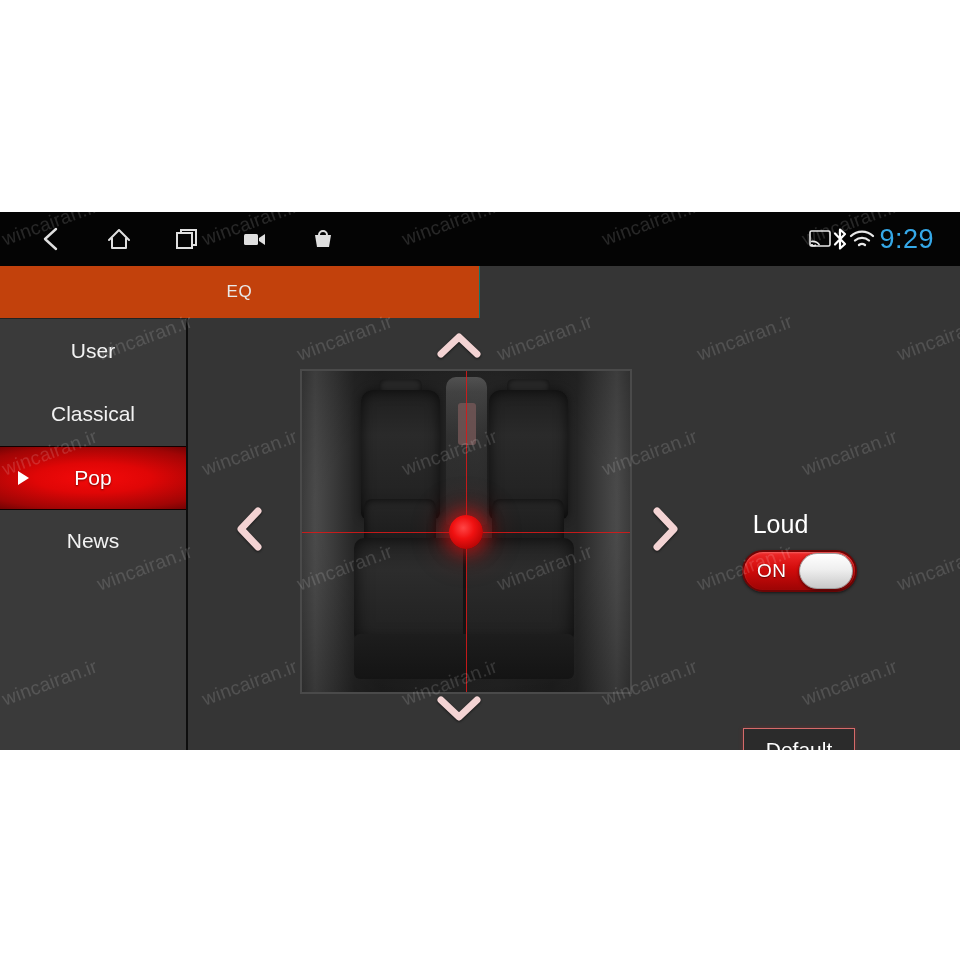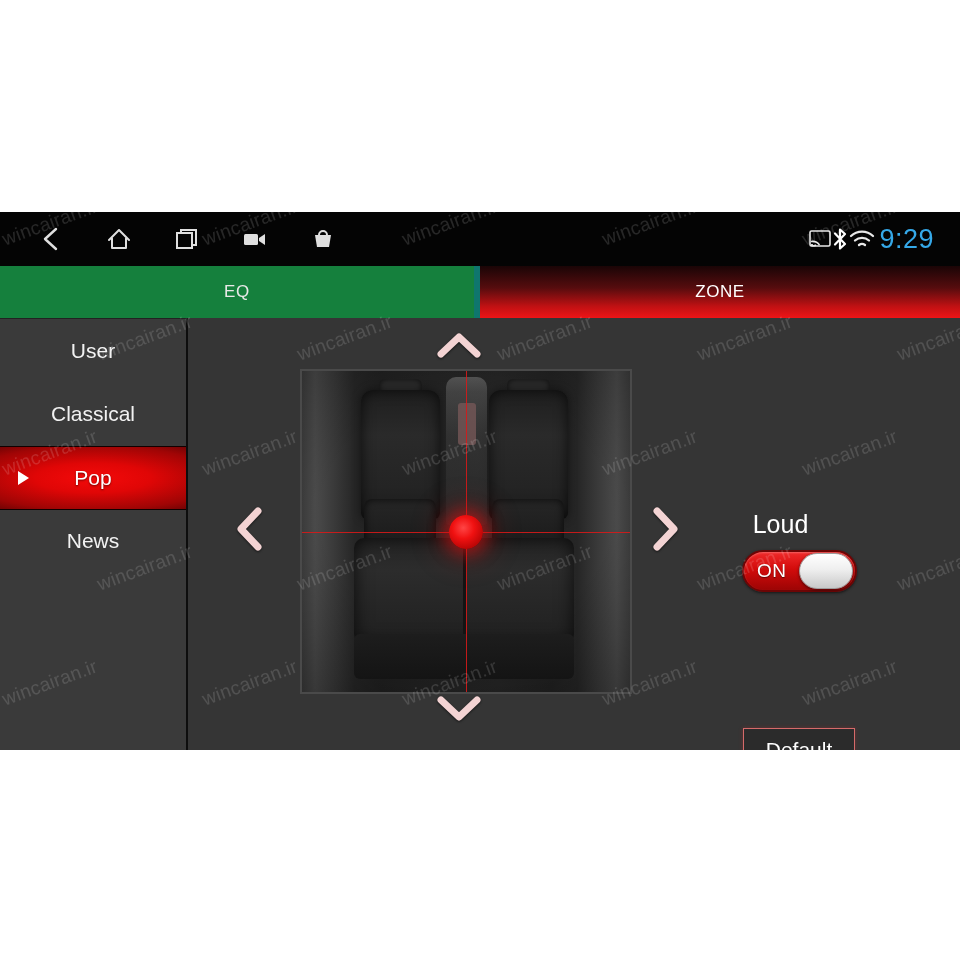--- a/index.html
+++ b/index.html
@@ -80,22 +80,22 @@
     display: flex;
     align-items: center;
     justify-content: center;
     color: #e9e9e9;
     font-size: 17px;
     letter-spacing: .6px;
     box-sizing: border-box;
   }
   .tab.eq {
     width: 480px;
-    background: #15803d;
-    border-right: 6px solid #0f766e;
+    background: #c2410c;
+    border-right: 1px solid #0f766e;
   }
   .tab.zone {
     width: 480px;
     background: linear-gradient(to bottom, #1a0506 0%, #560c0e 42%, #c11113 78%, #ee1417 100%);
     color: #ffffff;
   }
 
   
   #body {
     position: absolute;
@@ -399,21 +399,20 @@
               <path d="M6 11.5 A10.5 10.5 0 0 1 20 11.5" fill="none" stroke="#e8e8e8" stroke-width="2.3" stroke-linecap="round"></path>
               <path d="M10 16 A5 5 0 0 1 16 16" fill="none" stroke="#e8e8e8" stroke-width="2.3" stroke-linecap="round"></path>
             </svg>
         </div>
         <div id="clock">9:29</div>
       </div>
     </div>
 
     <div id="tabbar">
       <div class="tab eq">EQ</div>
-      <div class="tab zone">ZONE</div>
     </div>
 
     <div id="body">
 
       <div id="sidebar">
         <div class="eqrow">
           <span>User</span>
         </div>
         <div class="eqrow">
           <span>Classical</span>

